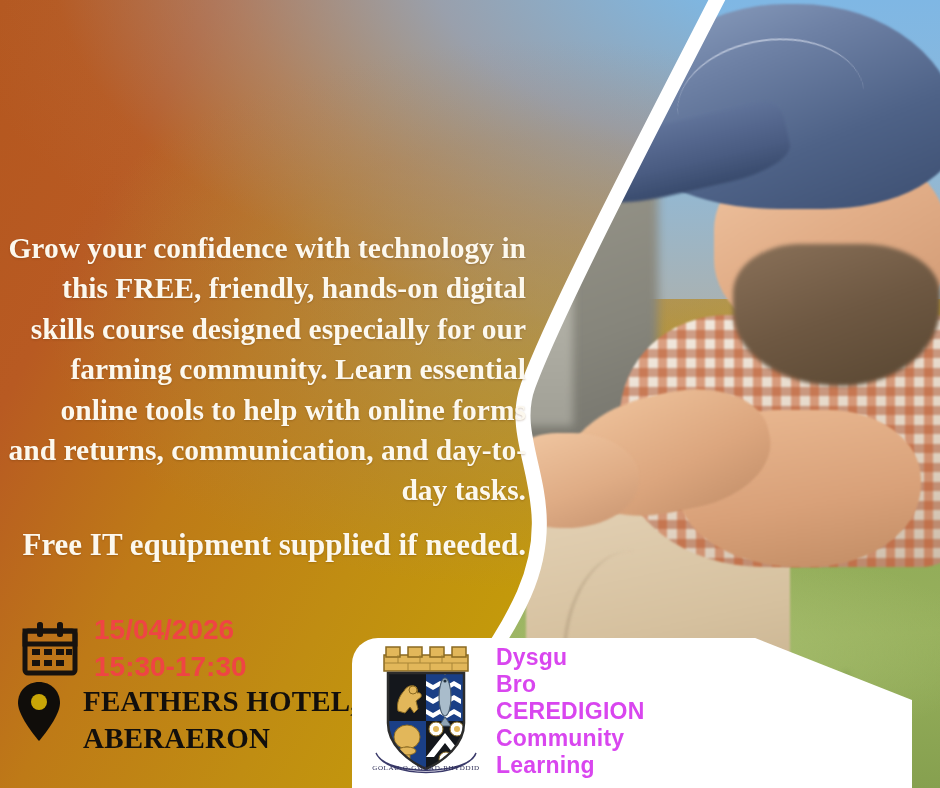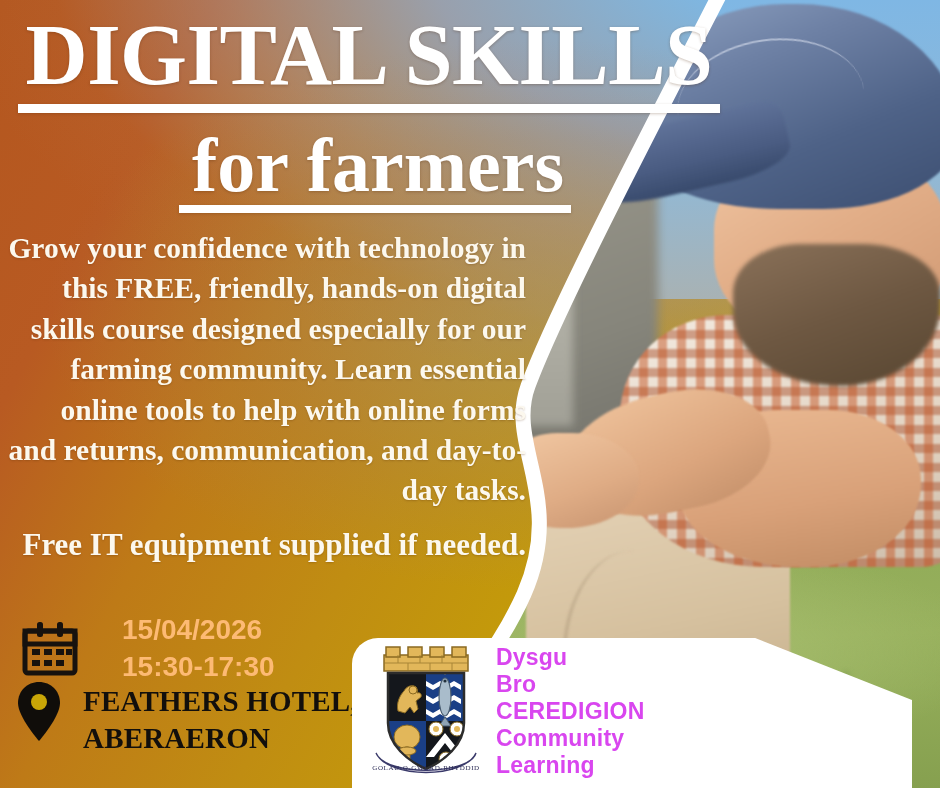--- a/index.html
+++ b/index.html
@@ -261,24 +261,23 @@
 
   
   .info-date{
     position:absolute;left:20px;top:612px;
     display:flex;align-items:center;gap:14px;
   }
   .cal-icon{width:60px;height:58px;flex:0 0 auto;}
   .date-text{
     font-family:"Liberation Sans",sans-serif;
     font-weight:700;
-    color:#fdba74;
+    color:#ef4444;
     font-size:28px;
     line-height:1.32;
-    margin-left:28px;
   }
   .date-text .dt-time{display:block;text-align:center;}
 
   .info-place{
     position:absolute;left:16px;top:679px;
     display:flex;align-items:flex-start;gap:21px;
   }
   .pin-icon{width:46px;height:62px;flex:0 0 auto;margin-top:2px;}
   .place-text{
     font-family:"Liberation Serif",serif;
@@ -366,26 +365,20 @@
     <div class="cap-brim"></div>
   </div>
 
   <svg class="divider-svg" viewBox="0 0 940 788">
     <path d="M 723 -12
              C 650 130 556 310 528 386
              C 506 446 566 498 524 594
              C 476 702 360 792 360 792" fill="none" stroke="#FFFFFF" stroke-width="15" stroke-linecap="round"></path>
   </svg>
 
-  <div class="headline-wrap">
-    <div class="headline-1">DIGITAL SKILLS</div>
-    <div class="rule-1"></div>
-    <div class="headline-2">for farmers</div>
-    <div class="rule-2"></div>
-  </div>
 
   <div class="body-copy">
     <span>Grow your confidence with technology in this FREE, friendly, hands-on digital skills course designed especially for our farming community. Learn essential online tools to help with online forms and returns, communication, and day-to-day tasks.</span>
     <span class="last-line">Free IT equipment supplied if needed.</span>
   </div>
 
   <div class="info-date">
     <svg class="cal-icon" viewBox="0 0 60 58">
       <rect x="5" y="11" width="50" height="42" rx="3" fill="none" stroke="#17120E" stroke-width="5"></rect>
       <rect x="5" y="11" width="50" height="13" fill="none" stroke="#17120E" stroke-width="5"></rect>

